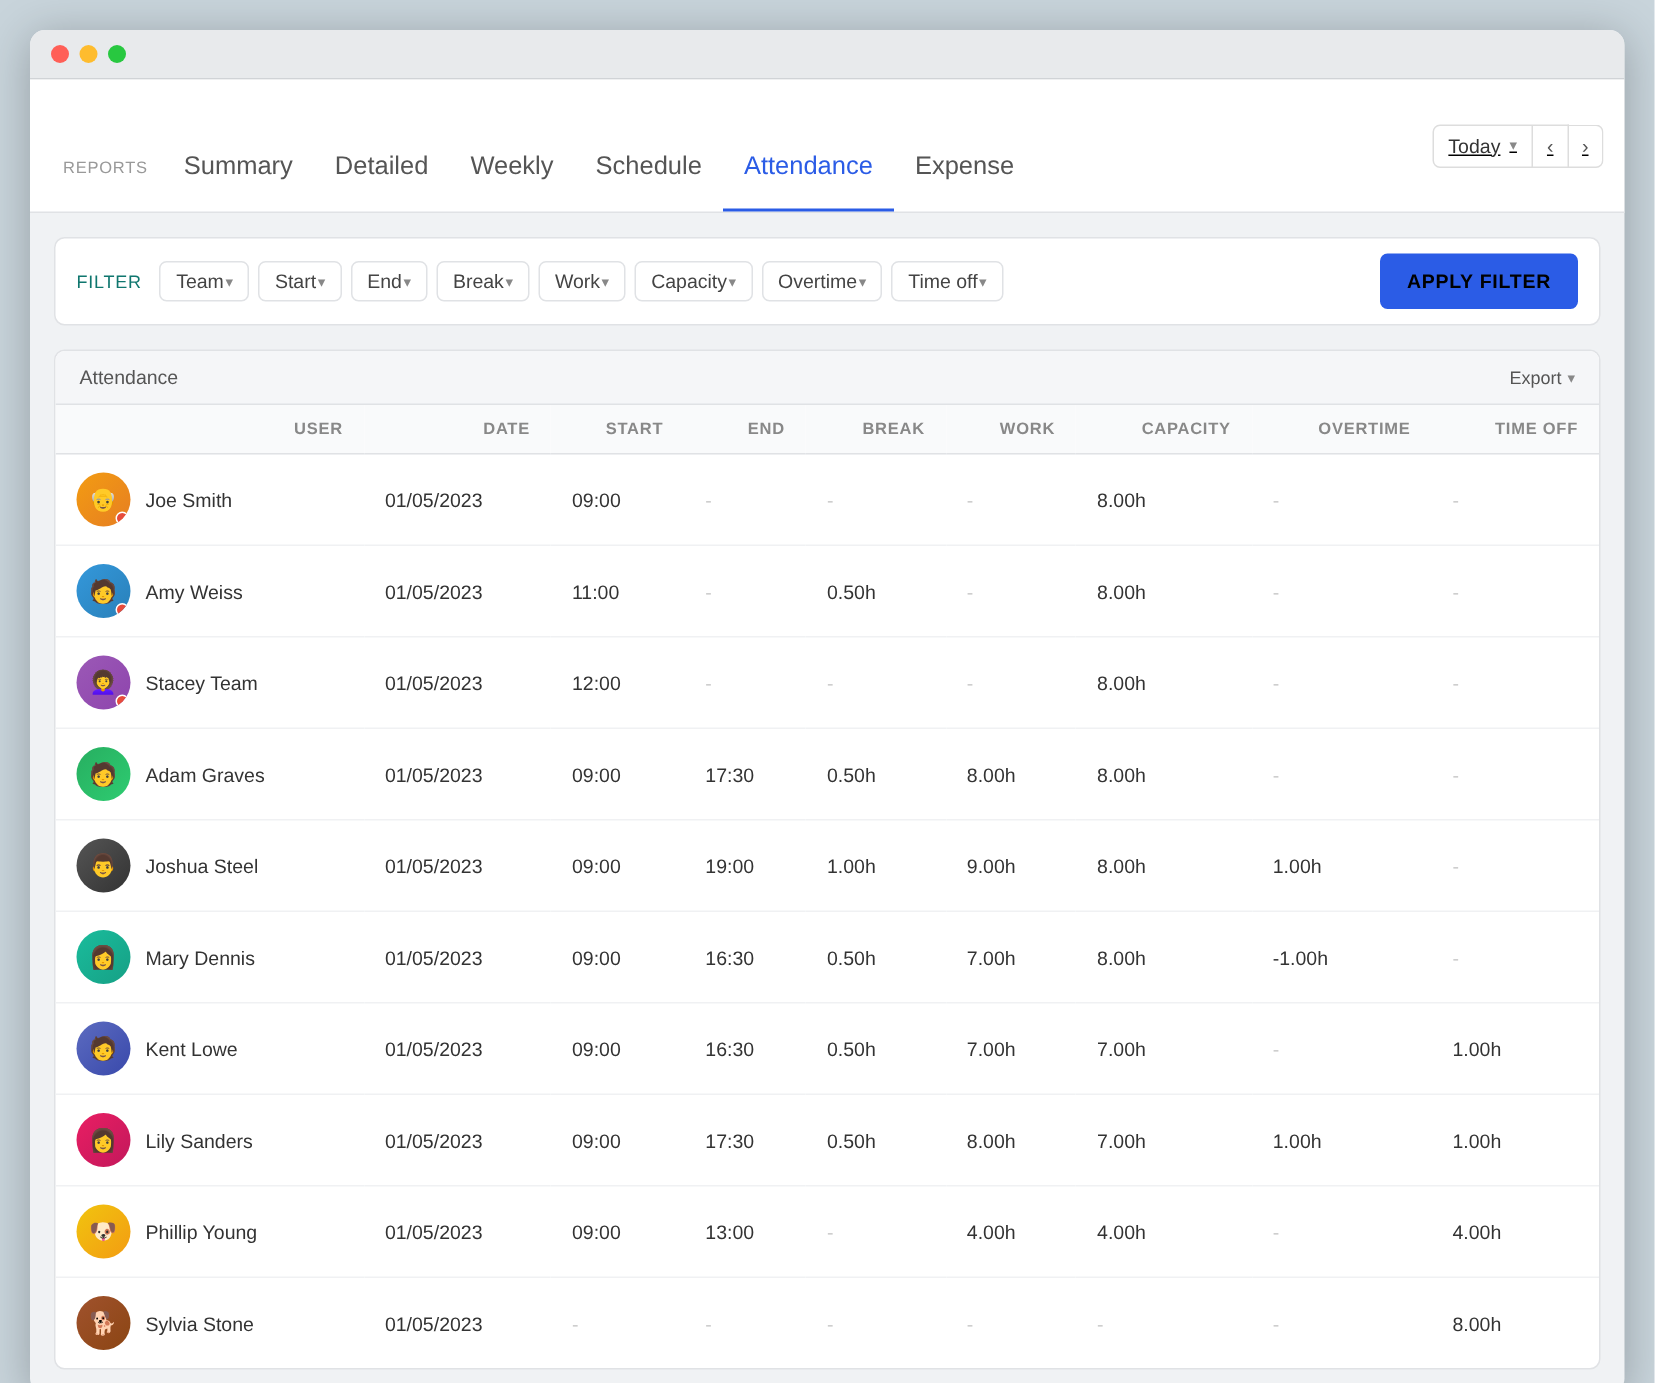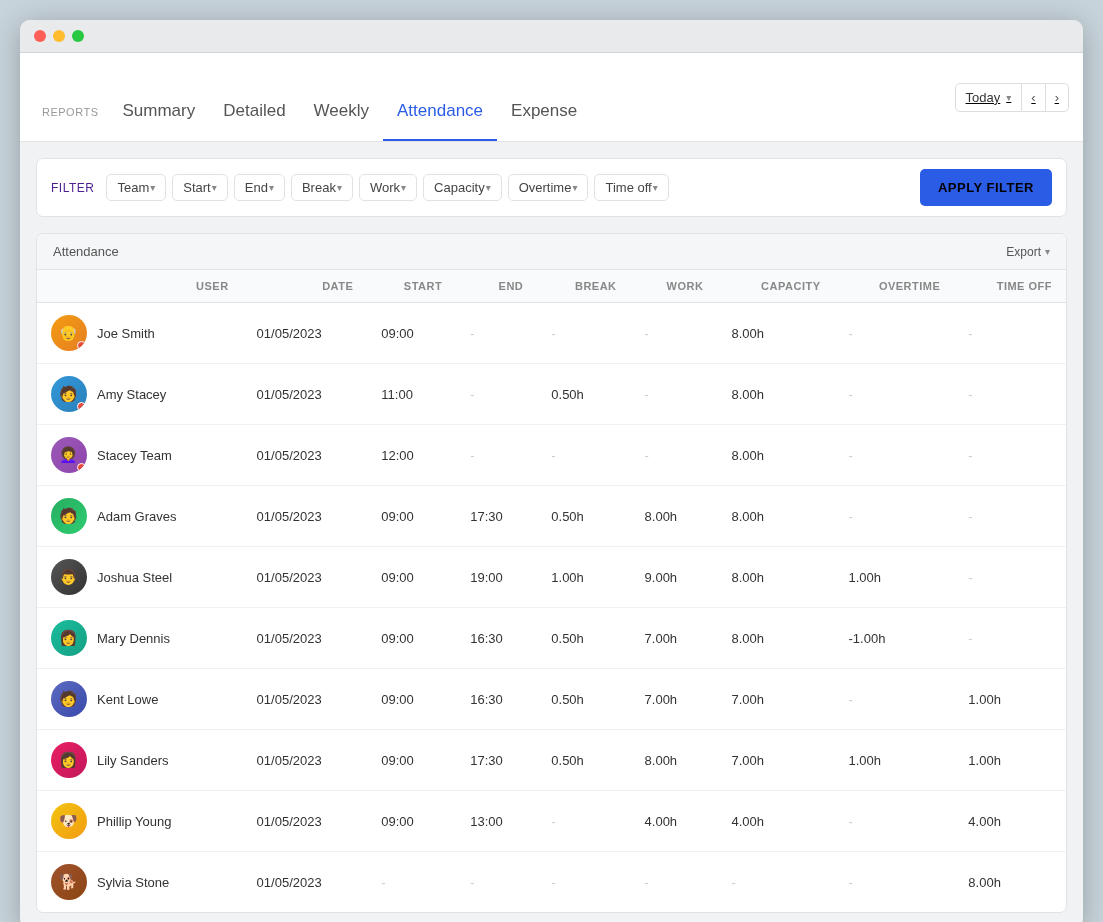--- a/index.html
+++ b/index.html
@@ -110,21 +110,21 @@
       border: 1px solid #e0e2e5;
       border-radius: 7px;
       padding: 10px 14px;
       display: flex;
       align-items: center;
       gap: 8px;
       flex-wrap: wrap;
     }
     .filter-label {
       font-size: 12px;
-      color: #4c1d95;
+      color: #0f766e;
       text-transform: uppercase;
       letter-spacing: 0.5px;
       margin-right: 4px;
     }
     .filter-btn {
       border: 1px solid #e0e2e5;
       border-radius: 5px;
       padding: 5px 10px;
       font-size: 13px;
       color: #444;
@@ -272,20 +272,21 @@
   </div>
 
   <div class="nav-bar">
     <div class="nav-left">
       <span class="nav-label">REPORTS</span>
 
       <div id="nav-tabs" style="display: flex;">
           <div class="nav-tab">Summary</div>
           <div class="nav-tab">Detailed</div>
           <div class="nav-tab">Weekly</div>
+          <div class="nav-tab">Schedule</div>
           <div class="nav-tab active">Attendance</div>
           <div class="nav-tab">Expense</div>
         </div>
     </div>
     <div class="nav-right">
       <div class="date-nav">
         <div class="date-select">
           <span>Today</span>
           <span class="chevron">▾</span>
         </div>
@@ -376,21 +377,21 @@
             <td><span class="dash">-</span></td>
             <td><span class="dash">-</span></td>
           </tr>
           <tr>
             <td>
               <div class="user-cell">
                 <div class="avatar av-blue">
                   <div class="avatar-placeholder">🧑</div>
                   <div class="status-dot status-red"></div>
                 </div>
-                <span class="user-name">Amy Stacey</span>
+                <span class="user-name">Amy Weiss</span>
               </div>
             </td>
             <td>01/05/2023</td>
             <td>11:00</td>
             <td><span class="dash">-</span></td>
             <td>0.50h</td>
             <td><span class="dash">-</span></td>
             <td>8.00h</td>
             <td><span class="dash">-</span></td>
             <td><span class="dash">-</span></td>

